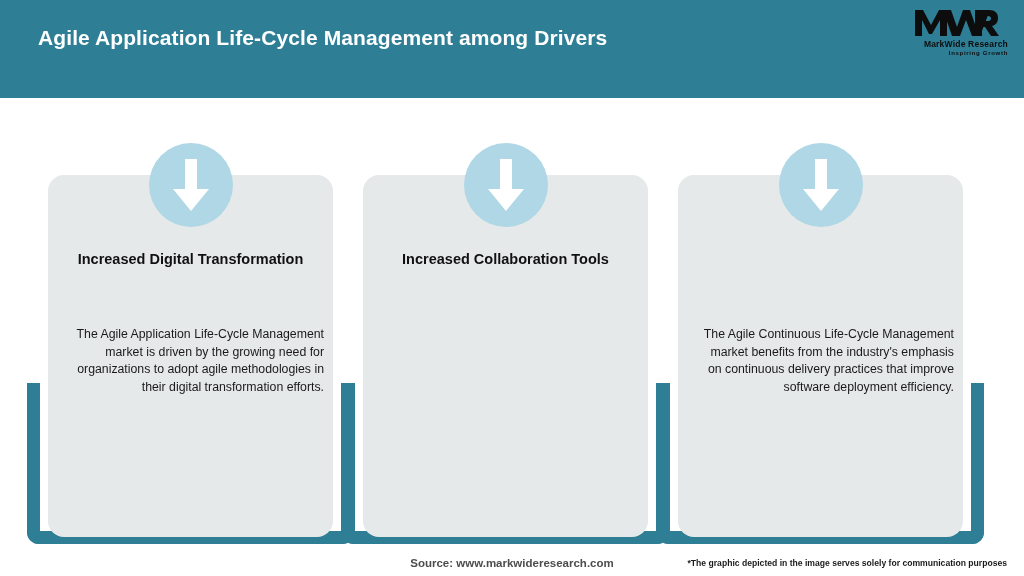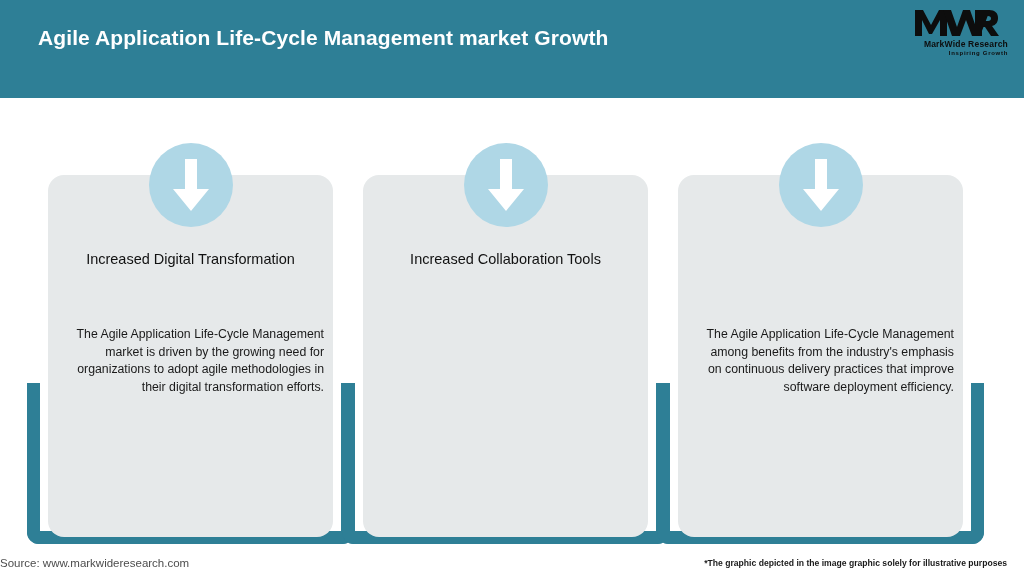--- a/index.html
+++ b/index.html
@@ -122,21 +122,21 @@
     justify-content: center;
   }
 
   .card-title {
     position: absolute;
     left: 24px;
     right: 24px;
     top: 150px;
     text-align: center;
     font-size: 14.5px;
-    font-weight: normal;
+    font-weight: bold;
     color: #111111;
     line-height: 22px;
   }
 
   .card-body {
     position: absolute;
     left: 44px;
     right: 30px;
     top: 228px;
     font-size: 12.3px;
@@ -144,40 +144,41 @@
     line-height: 17.5px;
     text-align: right;
   }
 
   
   .source {
     position: absolute;
     left: 0;
     top: 557px;
     width: 1024px;
+    text-align: center;
     font-size: 11.5px;
-    font-weight: normal;
+    font-weight: bold;
     color: #4d4d4d;
   }
   .disclaimer {
     position: absolute;
     right: 17px;
     top: 558px;
     font-size: 8.6px;
     font-weight: bold;
     color: #1a1a1a;
     white-space: nowrap;
   }
 </style>
 </head>
 <body>
 
 <div class="header-bar"></div>
 
-<div class="header-title">Agile Application Life-Cycle Management market Growth</div>
+<div class="header-title">Agile Application Life-Cycle Management among Drivers</div>
 
 <div class="logo">
   <svg class="logo-mark" width="86" height="30" viewBox="0 0 86 30">
 
     <path d="M2 28 L2 2 L10 2 L18 17 L26 2 L34 2 L34 28 L27 28 L27 12 L19 26 L16 26 L9 12 L9 28 Z" fill="#0d0d0d"></path>
     <path d="M30 2 L38 2 L44 19 L50 2 L57 2 L63 19 L69 2 L77 2 L67 28 L59 28 L53 12 L47 28 L39 28 Z" fill="#0d0d0d"></path>
     <path d="M62 28 L62 2 L76 2 C82 2 85 5 85 10 C85 14 83 17 79 18 L86 28 L78 28 L72 19 L69 19 L69 28 Z M69 8 L69 13 L75 13 C77 13 78 12 78 10.5 C78 9 77 8 75 8 Z" fill="#0d0d0d"></path>
   </svg>
   <span class="logo-name">MarkWide Research</span>
   <span class="logo-tag">Inspiring Growth</span>
@@ -209,20 +210,20 @@
   </div>
 
   <div class="card-group" style="left:657px; width:327px;">
     <div class="bracket"></div>
     <div class="panel"></div>
     <div class="badge">
       <svg width="44" height="56" viewBox="0 0 44 56">
         <path d="M16 2 L28 2 L28 32 L40 32 L22 54 L4 32 L16 32 Z" fill="#FFFFFF"></path>
       </svg>
     </div>
-    <div class="card-body">The Agile Application Life-Cycle Management among benefits from the industry's emphasis on continuous delivery practices that improve software deployment efficiency.</div>
+    <div class="card-body">The Agile Continuous Life-Cycle Management market benefits from the industry's emphasis on continuous delivery practices that improve software deployment efficiency.</div>
   </div>
 
 </div>
 
 <div class="source">Source: www.markwideresearch.com</div>
 
-<div class="disclaimer">*The graphic depicted in the image graphic solely for illustrative purposes</div>
+<div class="disclaimer">*The graphic depicted in the image serves solely for communication purposes</div>
 
 </body></html>

